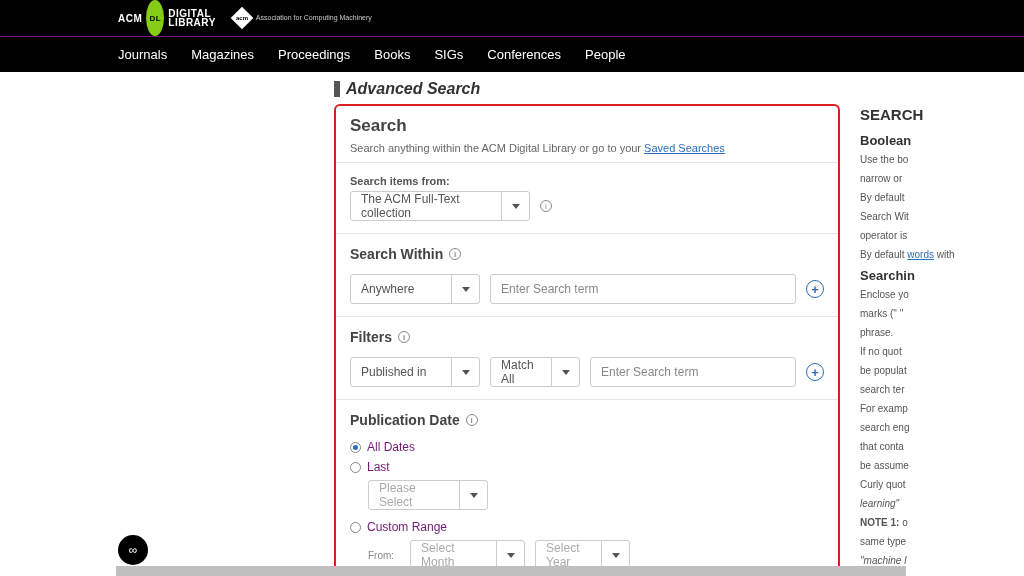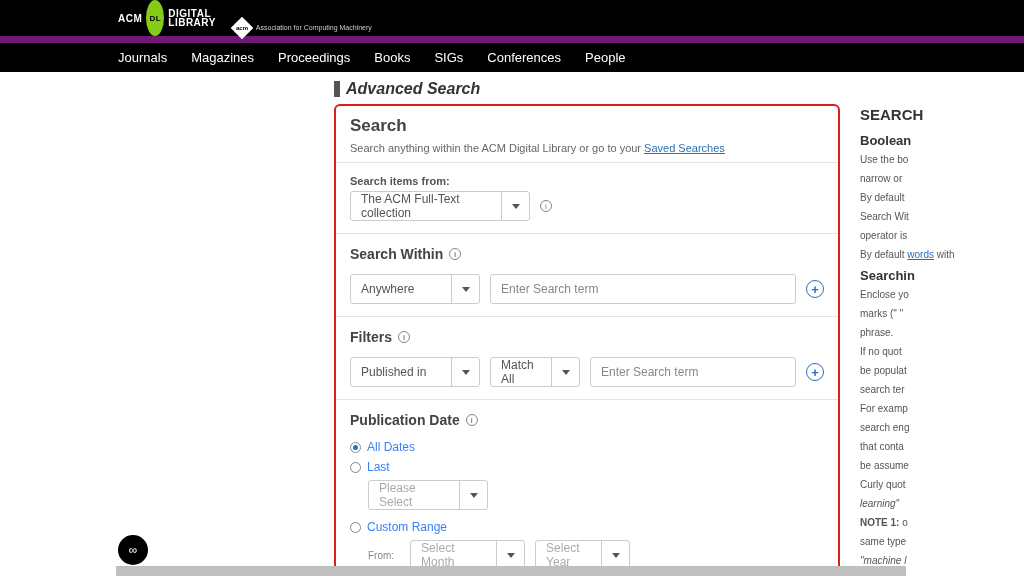--- a/index.html
+++ b/index.html
@@ -1,25 +1,25 @@
 <!DOCTYPE html>
 <html><head>
 <meta charset="utf-8">
 <style>
   * { box-sizing: border-box; margin: 0; padding: 0; }
   body { font-family: -apple-system, "Segoe UI", Helvetica, Arial, sans-serif; font-size: 13px; color: #333; background: #fff; width: 1024px; }
-  .topbar { background: #000; height: 36px; display: flex; align-items: flex-end; padding-left: 118px; gap: 18px; }
+  .topbar { background: #000; height: 36px; display: flex; align-items: center; padding-left: 118px; gap: 18px; }
   .logo-block { display: flex; align-items: center; gap: 8px; color: #fff; }
   .acm-dl-logo { display: flex; align-items: center; gap: 4px; font-size: 10px; font-weight: bold; letter-spacing: 0.5px; }
   .acm-dl-circle { width: 18px; height: 36px; border-radius: 50%; background: #84cc16; color: #000; display: flex; align-items: center; justify-content: center; font-size: 8px; font-weight: bold; }
   .acm-sub { display: flex; align-items: center; gap: 6px; }
   .acm-diamond { width: 16px; height: 16px; background: #fff; transform: rotate(45deg); display: flex; align-items: center; justify-content: center; }
   .acm-diamond-inner { transform: rotate(-45deg); font-size: 6px; color: #000; font-weight: bold; }
   .acm-sub-text { font-size: 7px; line-height: 8px; color: #ccc; }
-  .navbar { background: #000; height: 36px; border-top: 7px solid #701a75; display: flex; align-items: center; padding-left: 118px; gap: 24px; }
+  .navbar { background: #000; height: 36px; border-top: 1px solid #701a75; display: flex; align-items: center; padding-left: 118px; gap: 24px; }
   .nav-item { color: #fff; font-size: 13px; cursor: pointer; }
   .content-row { display: flex; padding-left: 334px; }
   .title-row { padding: 8px 0 6px 0; display: flex; align-items: center; gap: 6px; }
   .title-bar { width: 6px; height: 16px; background: #555; }
   .page-title { font-style: italic; font-weight: 600; font-size: 16px; color: #333; }
   .main-area { display: flex; }
   .form-card { width: 506px; border: 2px solid #d82020; border-radius: 6px; background: #fff; }
   .card-head { padding: 10px 14px 8px 14px; }
   .card-head h2 { font-size: 17px; font-weight: 600; color: #444; margin-bottom: 6px; }
   .card-sub { font-size: 11px; color: #666; }
@@ -29,21 +29,21 @@
   .block-title { font-size: 14px; font-weight: 600; color: #444; margin-bottom: 12px; display: flex; align-items: center; gap: 6px; }
   .info-icon { width: 12px; height: 12px; border: 1px solid #888; border-radius: 50%; display: inline-flex; align-items: center; justify-content: center; font-size: 8px; color: #888; cursor: pointer; }
   .sel { display: inline-flex; align-items: center; border: 1px solid #ccc; border-radius: 3px; height: 30px; background: #fff; }
   .sel-body { padding: 0 10px; font-size: 12px; color: #555; cursor: pointer; flex: 1; }
   .sel-caret { width: 28px; height: 100%; border-left: 1px solid #ccc; display: flex; align-items: center; justify-content: center; cursor: pointer; }
   .caret-down { width: 0; height: 0; border-left: 4px solid transparent; border-right: 4px solid transparent; border-top: 5px solid #555; }
   .row-flex { display: flex; align-items: center; gap: 10px; }
   .text-input { border: 1px solid #ccc; border-radius: 3px; height: 30px; padding: 0 10px; font-size: 12px; color: #555; flex: 1; }
   .text-input::placeholder { color: #888; }
   .add-circle { width: 18px; height: 18px; border: 1.5px solid #2a6ebb; border-radius: 50%; display: flex; align-items: center; justify-content: center; color: #2a6ebb; font-size: 13px; font-weight: bold; cursor: pointer; flex-shrink: 0; }
-  .radio-row { display: flex; align-items: center; gap: 6px; margin: 6px 0; font-size: 12px; color: #3b82f6; }
+  .radio-row { display: flex; align-items: center; gap: 6px; margin: 6px 0; font-size: 12px; color: #701a75; }
   .radio { width: 11px; height: 11px; border: 1px solid #888; border-radius: 50%; display: inline-flex; align-items: center; justify-content: center; cursor: pointer; }
   .radio.checked::after { content: ""; width: 5px; height: 5px; background: #2a6ebb; border-radius: 50%; }
   .indent { margin-left: 18px; margin-top: 6px; }
   .ghost .sel-body { color: #aaa; }
   .from-label { font-size: 10px; color: #888; margin-right: 6px; }
   .side-panel { margin-left: 20px; width: 150px; overflow: hidden; white-space: nowrap; padding-top: 2px; }
   .side-panel h3 { font-size: 15px; font-weight: 700; color: #333; margin-bottom: 10px; }
   .side-panel h4 { font-size: 13px; font-weight: 700; color: #333; margin: 8px 0 6px 0; }
   .side-panel p { font-size: 10px; color: #555; margin-bottom: 8px; }
   .side-panel a { color: #2a6ebb; text-decoration: underline; margin-top: 29px; }

